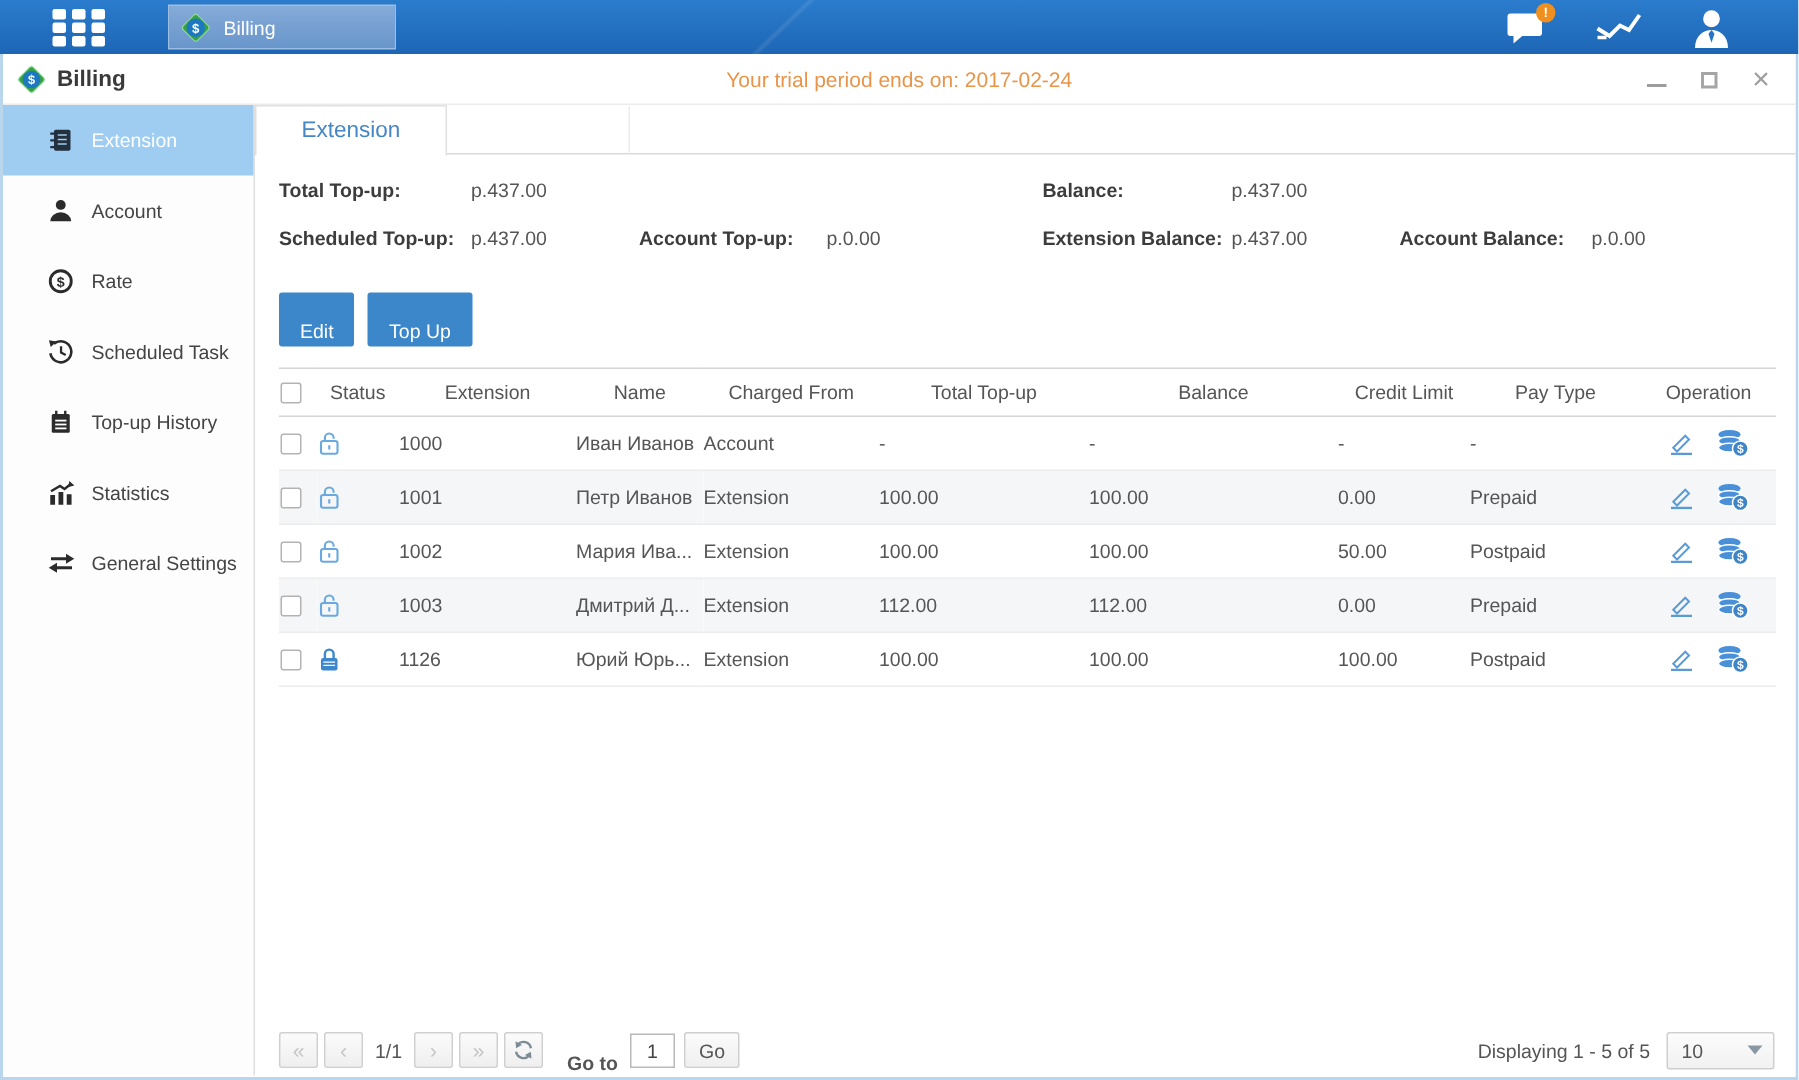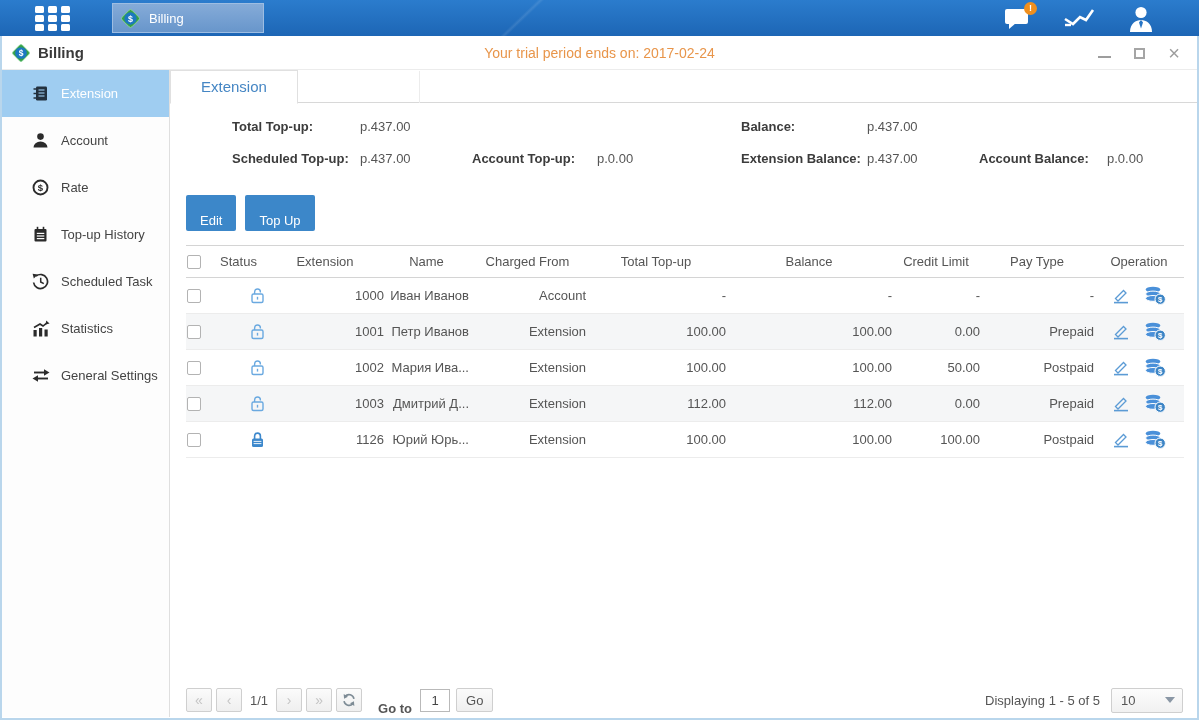--- a/index.html
+++ b/index.html
@@ -46,37 +46,37 @@
   .side-ic { width:19px; height:18px; display:flex; align-items:center; justify-content:center; }
 
   
   .main { flex:1; position:relative; background:#fff; }
   .tabstrip { position:absolute; top:0; left:0; right:0; height:33px; border-bottom:1px solid #d8d8d8; }
   .tab { position:absolute; left:0; top:0; height:34px; line-height:32px; padding:0 30px;
     background:#fff; border:1px solid #e0e0e0; border-bottom:1px solid #fff;
     color:#4586c4; font-size:15px; z-index:2; cursor:pointer; }
   .tab-ghost { position:absolute; left:107px; top:1px; width:143px; height:32px; border-right:1px solid #ececec; }
 
-  .summary { position:absolute; top:49px; left:16px; right:14px; height:68px; font-size:13px;margin-left:46px; }
+  .summary { position:absolute; top:49px; left:16px; right:14px; height:68px; font-size:13px; }
   .srow { position:relative; height:16px; }
   .srow + .srow { margin-top:16px; }
   .sl { position:absolute; font-weight:bold; color:#3c3c3c; white-space:nowrap; }
   .sv { position:absolute; color:#555; white-space:nowrap; }
   .p0{left:0} .p128{left:128px} .p240{left:240px} .p365{left:365px}
   .p509{left:509px} .p635{left:635px} .p747{left:747px} .p875{left:875px}
 
   .toolbar { position:absolute; top:125px; left:16px; display:flex; gap:9px; }
   .btn-blue { background:#3c87c9; color:#fff; border:none; font-size:13px; font-family:inherit;
     height:28px; padding:18px 14px; border-radius:2px; cursor:pointer; }
 
   table.grid { position:absolute; top:175px; left:16px; right:14px; width:calc(100% - 30px);
     border-collapse:collapse; table-layout:fixed; font-size:13px; color:#555; }
   table.grid thead th { height:32px; font-weight:normal; color:#555; text-align:center;
     border-top:1px solid #d4d4d4; border-bottom:1px solid #d4d4d4; }
-  table.grid tbody td { height:35px; text-align:right; border-bottom:1px solid #ececec; white-space:nowrap; overflow:hidden; }
+  table.grid tbody td { height:35px; text-align:left; border-bottom:1px solid #ececec; white-space:nowrap; overflow:hidden; }
   table.grid tbody tr:nth-child(even) { background:#f5f6f7; }
   th.cb, td.cb { text-align:left !important; padding-left:1px; }
   input.ckb { appearance:none; -webkit-appearance:none; width:14px; height:14px;
     border:1px solid #b3b3b3; border-radius:2px; background:#fff; cursor:pointer; vertical-align:middle; }
   .op-cell { display:flex; align-items:center; justify-content:center; gap:14px; height:35px; }
   .op-ic { display:flex; cursor:pointer; }
   .lock { display:inline-flex; vertical-align:middle; cursor:pointer; }
 
   
   .pager { position:absolute; top:616px; left:16px; right:14px; height:28px; display:flex; align-items:center; font-size:13px; color:#555; }
@@ -203,39 +203,39 @@
           <svg width="17" height="17" viewBox="0 0 17 17">
             <circle cx="8.5" cy="8.5" r="7" fill="none" stroke="#2b2b2b" stroke-width="1.9"></circle>
             <text x="8.5" y="12.2" text-anchor="middle" font-size="9.5" font-weight="bold" fill="#2b2b2b">$</text>
           </svg>
         </span>
         <span>Rate</span>
       </div>
       <div class="side-item">
         <span class="side-ic">
           <svg width="17" height="17" viewBox="0 0 17 17">
+            <path d="M4 3.2 A7 7 0 1 1 1.6 9.5" fill="none" stroke="#2b2b2b" stroke-width="1.7"></path>
+            <polygon points="0.6,0.8 5.8,1.6 1.8,5.4" fill="#2b2b2b"></polygon>
+            <path d="M8.7 4.8 v4.2 l3.1 1.6" fill="none" stroke="#2b2b2b" stroke-width="1.5"></path>
+          </svg>
+        </span>
+        <span>Scheduled Task</span>
+      </div>
+      <div class="side-item">
+        <span class="side-ic">
+          <svg width="17" height="17" viewBox="0 0 17 17">
             <rect x="2.5" y="3" width="12" height="12.5" rx="1" fill="#2b2b2b"></rect>
             <rect x="4.8" y="6.8" width="7.5" height="1.2" fill="#fdfdfd"></rect>
             <rect x="4.8" y="9.4" width="7.5" height="1.2" fill="#fdfdfd"></rect>
             <rect x="4.8" y="12" width="7.5" height="1.2" fill="#fdfdfd"></rect>
             <line x1="5.5" y1="0.8" x2="5.5" y2="4" stroke="#2b2b2b" stroke-width="1.6"></line>
             <line x1="11.5" y1="0.8" x2="11.5" y2="4" stroke="#2b2b2b" stroke-width="1.6"></line>
           </svg>
         </span>
         <span>Top-up History</span>
-      </div>
-      <div class="side-item">
-        <span class="side-ic">
-          <svg width="17" height="17" viewBox="0 0 17 17">
-            <path d="M4 3.2 A7 7 0 1 1 1.6 9.5" fill="none" stroke="#2b2b2b" stroke-width="1.7"></path>
-            <polygon points="0.6,0.8 5.8,1.6 1.8,5.4" fill="#2b2b2b"></polygon>
-            <path d="M8.7 4.8 v4.2 l3.1 1.6" fill="none" stroke="#2b2b2b" stroke-width="1.5"></path>
-          </svg>
-        </span>
-        <span>Scheduled Task</span>
       </div>
       <div class="side-item">
         <span class="side-ic">
           <svg width="18" height="17" viewBox="0 0 18 17">
             <rect x="1.5" y="10" width="3.2" height="6.5" fill="#2b2b2b"></rect>
             <rect x="7" y="8" width="3.2" height="8.5" fill="#2b2b2b"></rect>
             <rect x="12.5" y="9.5" width="3.2" height="7" fill="#2b2b2b"></rect>
             <path d="M2 7.5 L8 4 L11 6 L15 2.8" fill="none" stroke="#2b2b2b" stroke-width="1.6"></path>
             <polygon points="14.2,0.6 17.6,3.6 13.6,4.6" fill="#2b2b2b"></polygon>
           </svg>

